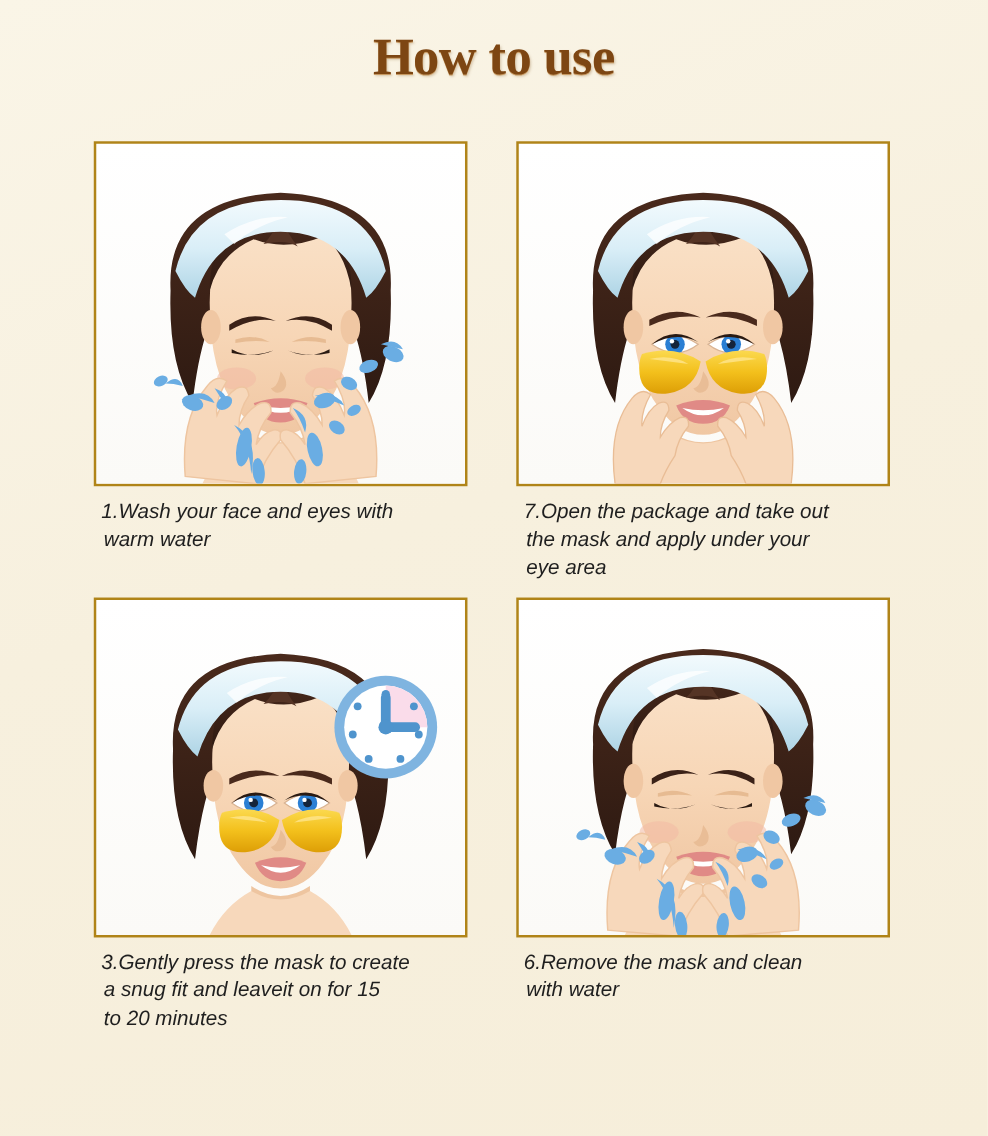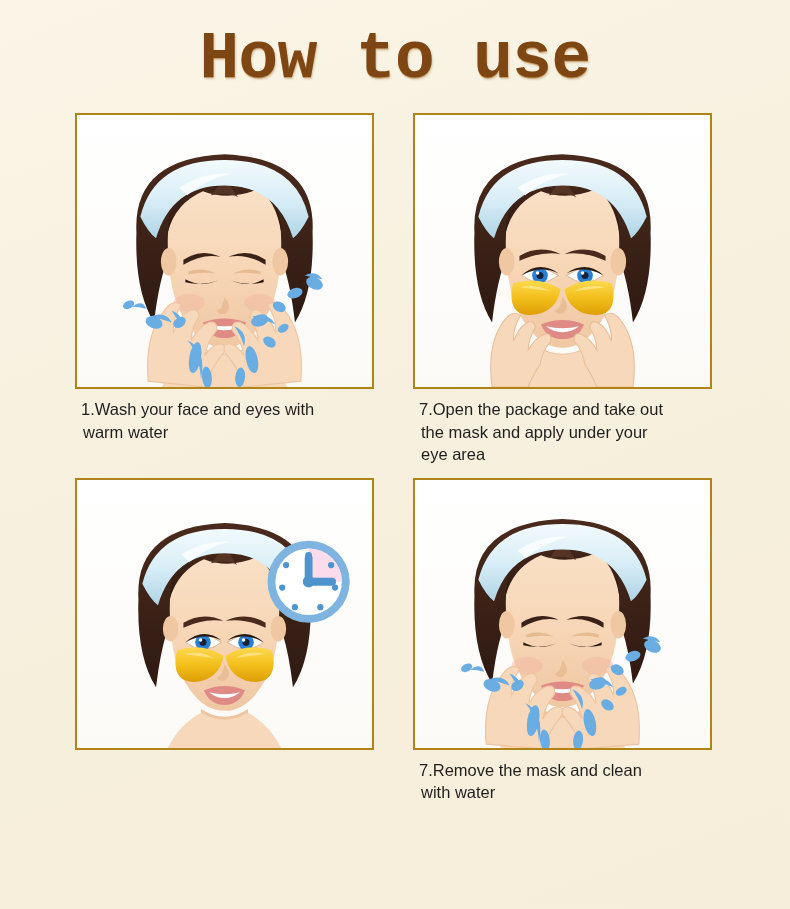--- a/index.html
+++ b/index.html
@@ -16,37 +16,37 @@
     width: 790px; height: 909px;
     position: relative;
     background: linear-gradient(160deg, #faf5e7 0%, #f7f0de 45%, #f6eeda 100%);
   }
 
   
   .title {
     position: absolute;
     top: 22px; left: 0; right: 0;
     text-align: center;
-    font-family: Liberation Mono, monospace;
+    font-family: Liberation Serif, serif;
     font-weight: bold;
-    font-size: 66px;
+    font-size: 42px;
     letter-spacing: -0.5px;
     color: #7d4613;
     text-shadow: 0 1px 0 #c79a63, 1px 2px 2px rgba(150,110,60,0.35);
   }
 
   
   .grid {
     position: absolute;
     top: 113px; left: 75px;
     width: 642px;
   }
   .row { display: flex; gap: 35px; }
   .row + .row { margin-top: 12px; }
-  .step { width: 303px; }
+  .step { width: 303px; font-style: italic; }
 
   .frame {
     width: 299px; height: 276px;
     border: 2px solid #b08418;
     background: #fdfcfa;
     box-sizing: border-box;
     position: relative;
     overflow: hidden;
   }
   .frame.r2 { height: 272px; }
@@ -331,20 +331,23 @@
                 <path d="M198 174 q-26 -8 -47 6 q4 22 25 26 q22 3 24 -16 q1 -10 -2 -16 z" fill="url(#s3gold)"></path>
                 <path d="M108 178 q18 -4 31 4 q-16 -2 -31 -4 z" fill="#ffe89a" opacity="0.7"></path>
                 <path d="M192 178 q-18 -4 -31 4 q16 -2 31 -4 z" fill="#ffe89a" opacity="0.7"></path>
               </g>
               <path d="M150 188 q8 10 2 16 q-6 4 -10 -2 q6 -1 8 -14 z" fill="#e9bd96"></path>
               <path d="M129 215 q21 -9 42 0 q-6 15 -21 15 q-15 0 -21 -15 z" fill="#e08a86"></path>
               <path d="M134 217 q16 4 32 0 q-8 6 -16 6 q-8 0 -16 -6 z" fill="#ffffff"></path>
             </svg>
           </div>
         </div>
+        <div class="caption">3.Gently press the mask to create
+  a snug fit and leaveit on for 15
+  to 20 minutes</div>
       </div>
 
       <div class="step">
         <div class="frame r2">
           <div class="scene">
             <svg viewBox="0 0 300 274" xmlns="http://www.w3.org/2000/svg">
               <defs>
                 <linearGradient id="s4bg" x1="0" y1="0" x2="0" y2="1">
                   <stop offset="0" stop-color="#ffffff"></stop>
                     <stop offset="1" stop-color="#fbfaf7"></stop>
@@ -406,19 +409,19 @@
                 <path d="M232 162 q12 -6 18 4 q-10 -2 -18 -4 z"></path>
                 <ellipse cx="196" cy="230" rx="7" ry="5" transform="rotate(35 196 230)"></ellipse>
                 <ellipse cx="210" cy="216" rx="6" ry="4" transform="rotate(-30 210 216)"></ellipse>
                 <ellipse cx="178" cy="248" rx="6" ry="14" transform="rotate(-12 178 248)"></ellipse>
                 <ellipse cx="166" cy="266" rx="5" ry="10" transform="rotate(6 166 266)"></ellipse>
                 <path d="M160 214 q14 6 10 20 q-4 -12 -10 -20 z"></path>
               </g>
             </svg>
           </div>
         </div>
-        <div class="caption">7.Remove the mask and clean
+        <div class="caption">6.Remove the mask and clean
   with water</div>
       </div>
 
     </div>
   </div>
 </div>
 
 </body></html>

